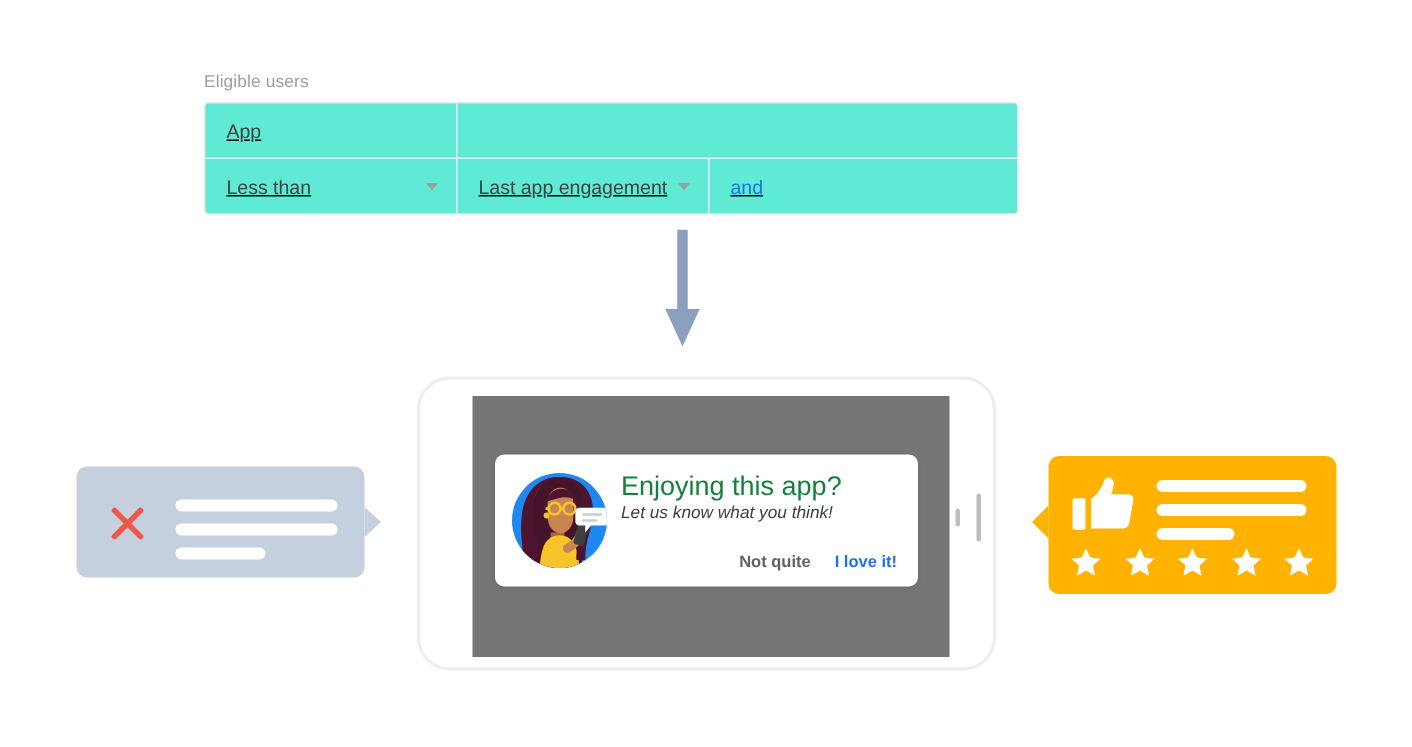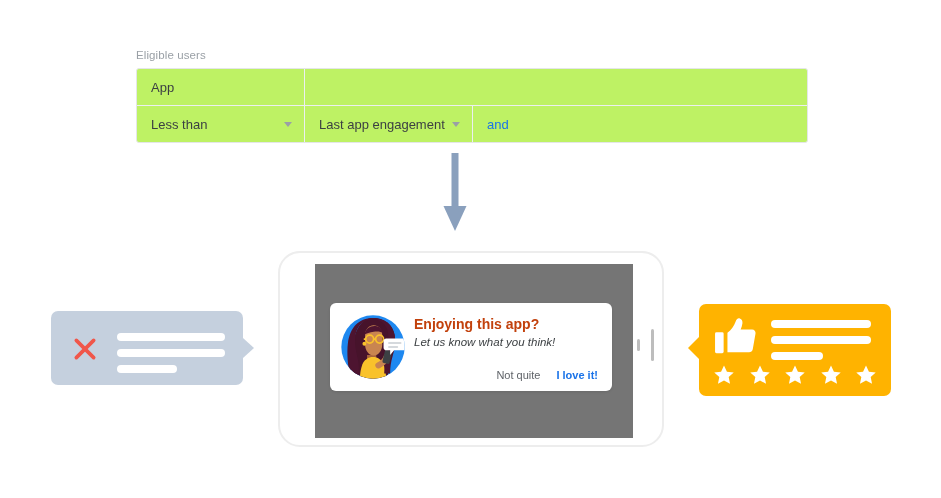--- a/index.html
+++ b/index.html
@@ -18,34 +18,35 @@
     position: relative;
     width: 941px;
     height: 498px;
   }
 
   
   .form-wrap {
     position: absolute;
     left: 136px;
     top: 48px;
-    width: 672px;
+    width: 543px;
   }
   .form-label {
     font-size: 11.5px;
     color: #9aa0a6;
     letter-spacing: .1px;
     margin-bottom: 6px;
     line-height: 14px;
   }
   .form-card {
     border: 1px solid #e4e6e8;
     border-radius: 3px;
-    background: #bef264;
+    background: #5eead4;
     box-shadow: 0 0 0 0 rgba(0,0,0,0);
+    text-decoration: underline;
   }
   .form-row {
     display: flex;
     align-items: stretch;
     height: 36px;
   }
   .form-row.row-top {
     border-bottom: 1px solid #eceff1;
   }
   .cell {
@@ -174,23 +175,23 @@
     height: 66px;
     flex: 0 0 auto;
     margin-top: 1px;
   }
   .dialog-body {
     flex: 1;
     padding-left: 8px;
     position: relative;
   }
   .dialog-title {
-    font-size: 14px;
-    font-weight: bold;
-    color: #c2410c;
+    font-size: 18px;
+    font-weight: normal;
+    color: #15803d;
     line-height: 16px;
     margin-top: 3px;
   }
   .dialog-sub {
     font-size: 11.5px;
     color: #3c4043;
     line-height: 15px;
     margin-top: 3px;
     font-style: italic;
   }
@@ -199,20 +200,21 @@
     right: 0;
     bottom: 0;
     display: flex;
     align-items: center;
     gap: 16px;
   }
   .btn-neg {
     font-size: 11px;
     color: #5f6368;
     cursor: pointer;
+    font-weight: bold;
   }
   .btn-pos {
     font-size: 11px;
     color: #1a73e8;
     font-weight: bold;
     cursor: pointer;
     text-align: center;
   }
 
   

